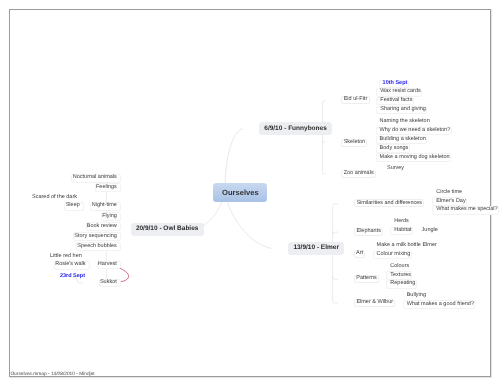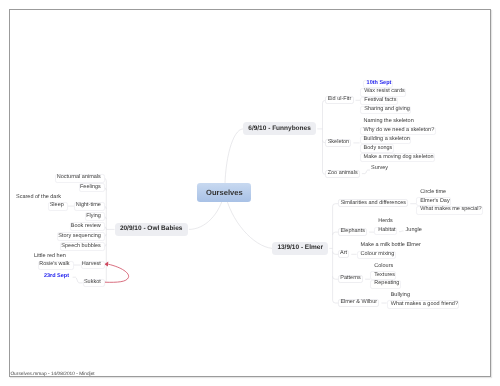--- a/index.html
+++ b/index.html
@@ -4,21 +4,21 @@
 <style>
   html,body{margin:0;padding:0;background:#ffffff;}
   body{width:500px;height:386px;font-family:"Liberation Sans",sans-serif;overflow:hidden;
        -webkit-font-smoothing:antialiased;text-rendering:geometricPrecision;}
   #page{position:relative;width:500px;height:386px;background:#fff;}
   #frame{position:absolute;left:9.4px;top:9.4px;width:481.4px;height:367.4px;
          border:1px solid #9b9b9b;box-sizing:border-box;background:#fff;
          box-shadow:1px 1px 1px rgba(0,0,0,0.10);}
   #lines{position:absolute;left:0;top:0;width:500px;height:386px;pointer-events:none;}
   .nd{position:absolute;white-space:nowrap;box-sizing:border-box;line-height:1;
-      display:flex;align-items:center;}
+      display:flex;align-items:center;margin-left:16px;}
   .central{font-size:7.6px;font-weight:bold;color:#333333;
            background:linear-gradient(to bottom,#c8d9f0 0%,#a8c1e6 100%);
            border:0;border-radius:3.2px;justify-content:center;}
   .lvl1{font-size:6.5px;font-weight:bold;color:#2b2b2b;background:#edeef2;
         border-radius:3.5px;justify-content:center;}
   .box{font-size:5.5px;color:#3a3a3a;background:#ffffff;border:0.6px solid #eeeef1;
        border-radius:2.2px;justify-content:center;}
   .leaf{font-size:5.5px;color:#3a3a3a;background:#ffffff;border:0.6px solid #f2f2f5;
         border-radius:2.2px;justify-content:flex-start;padding:0 2.3px 0 3px;}
   .leaf.rt{justify-content:flex-end;padding:0 3px 0 2.3px;}

